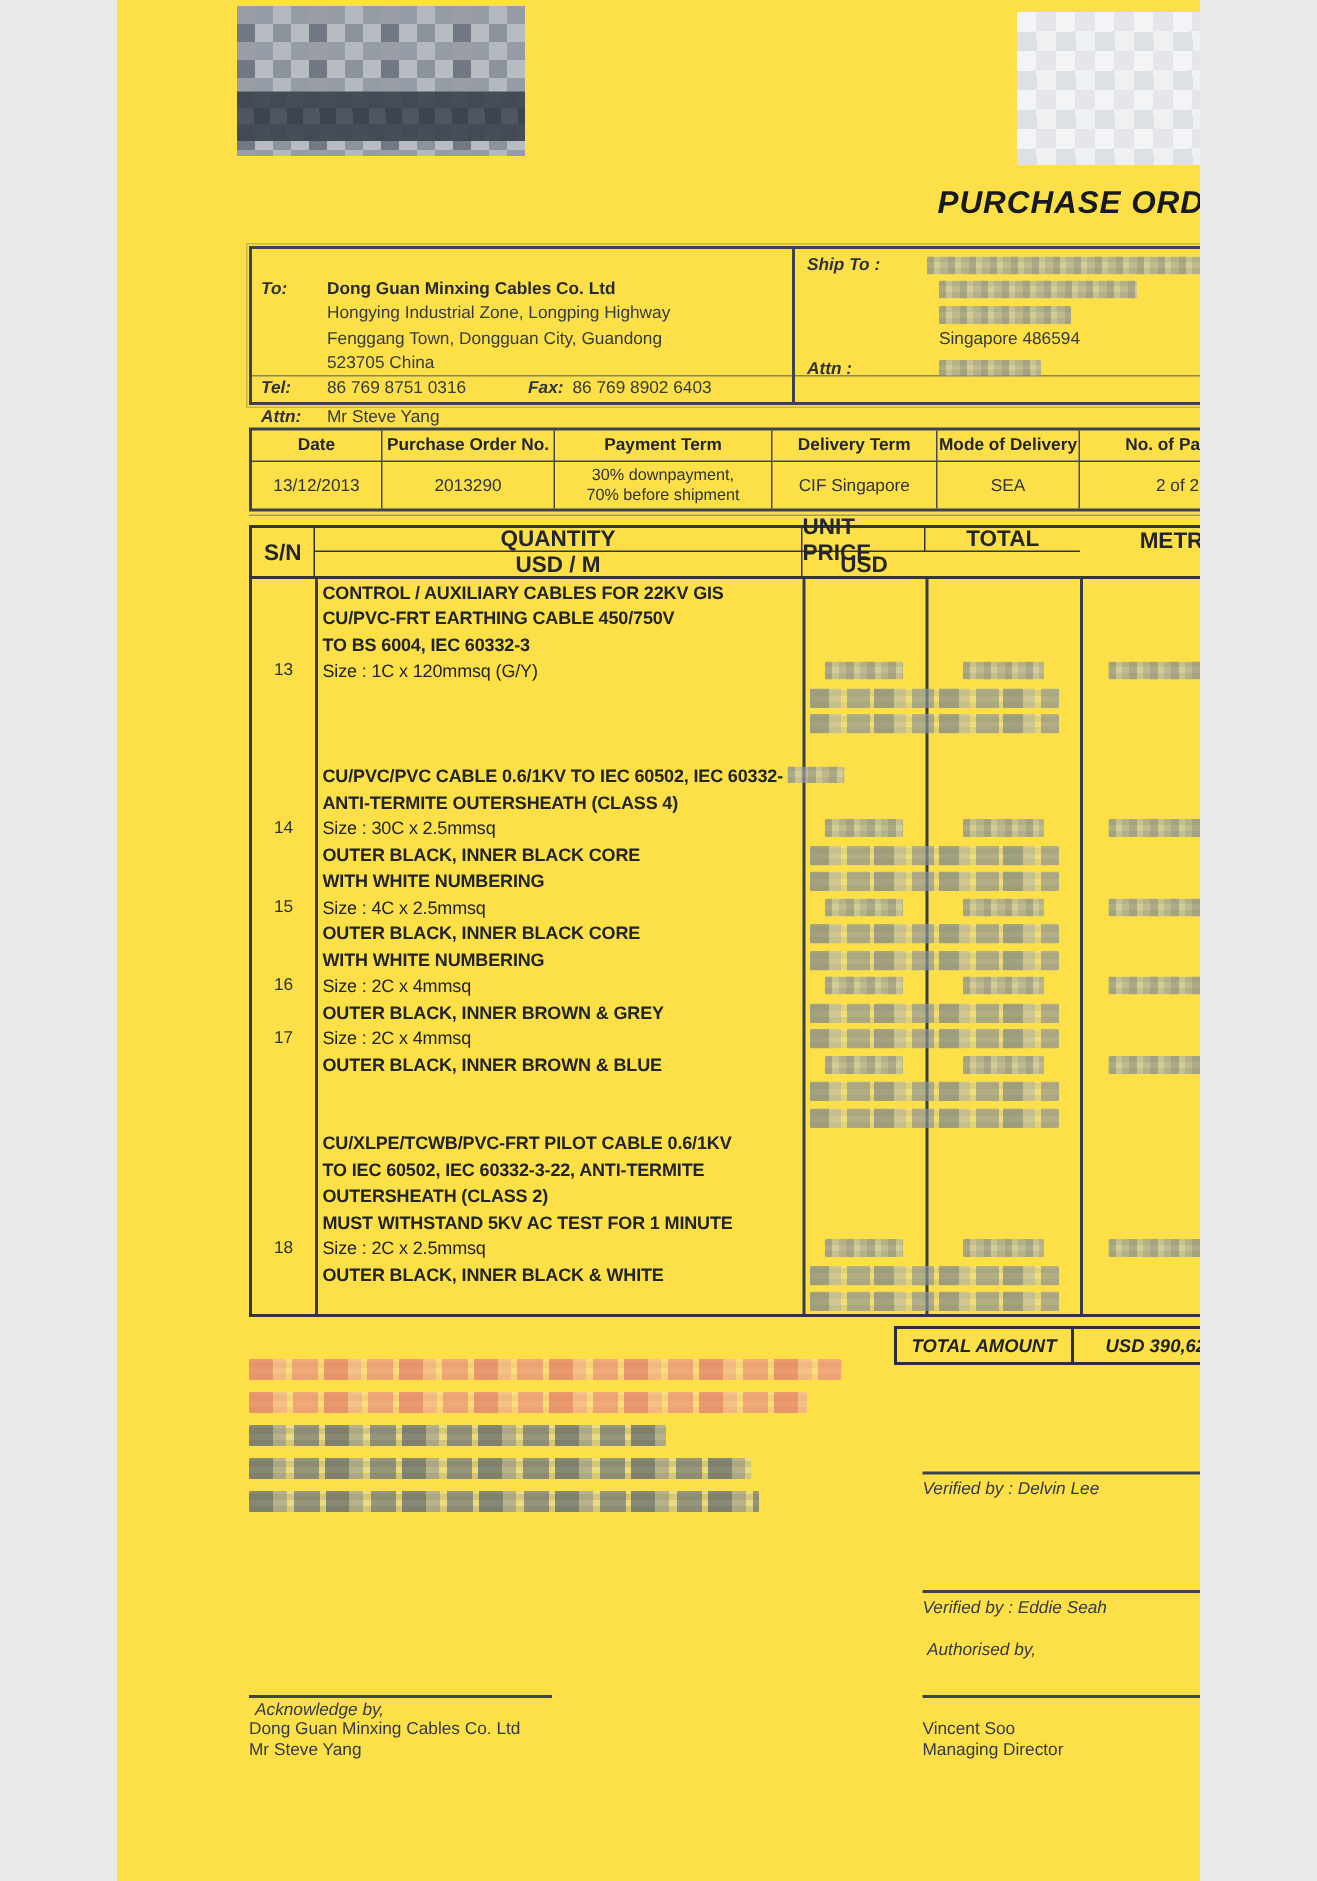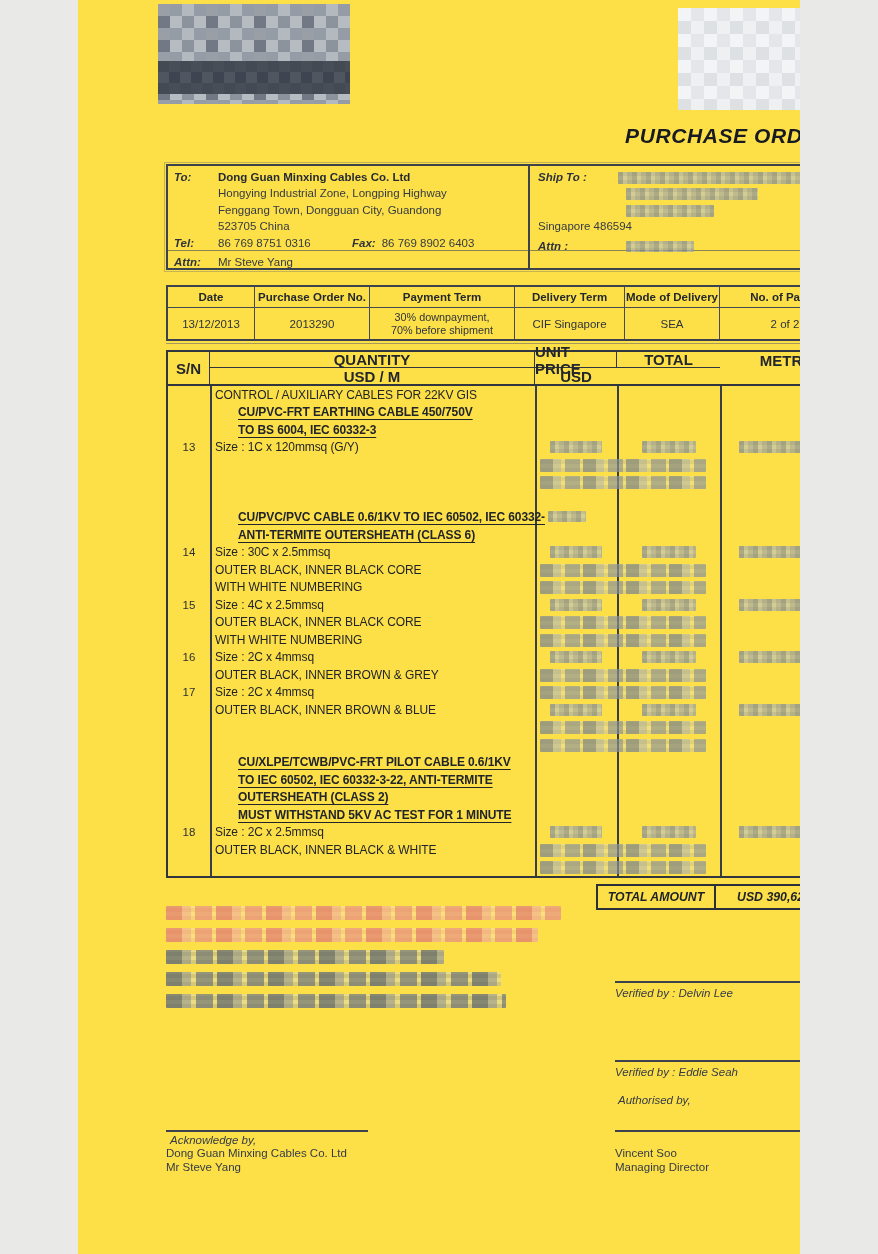--- a/index.html
+++ b/index.html
@@ -59,32 +59,32 @@
   }
 
   
   .addr-box{
     left:88px; top:164px; width:685px; height:106px;
     border:2.5px solid #3d434d; outline:1px solid rgba(90,97,108,.35); outline-offset:1px;
     font-size:11.5px; color:#343a44;
   }
   .addr-divider-v{ position:absolute; top:0; bottom:0; left:360px; width:1.6px; background:#3d434d; }
   .addr-divider-h{ position:absolute; left:0; right:0; top:84px; height:1.2px; background:rgba(66,73,85,.6); }
-  .addr-left{ position:absolute; left:0; top:0; width:360px; height:100%; padding:3px 12px 0 6px; }
+  .addr-left{ position:absolute; left:0; top:16px; width:360px; height:100%; padding:3px 12px 0 6px; }
   .addr-right{ position:absolute; left:362px; top:0; right:0; height:100%; padding:3px 0 0 8px; }
   .a-row{ position:relative; height:16.4px; line-height:16.4px; white-space:nowrap; }
   .a-row.attn{ margin-top:3px; }
   .lbl{ display:inline-block; width:44px; font-weight:bold; font-style:italic; color:#2e333d; }
   .lbl.wide{ width:80px; }
   .bold{ font-weight:bold; color:#262b33; }
   .fax-wrap{ position:absolute; left:178px; top:0; }
   .ship-redact-1{ width:212px; height:12px; vertical-align:middle; }
   .ship-redact-2{ width:132px; height:12px; vertical-align:middle; margin-left:88px; }
   .ship-redact-3{ width:88px; height:12px; vertical-align:middle; margin-left:88px; }
-  .ship-indent{ }
+  .ship-indent{ margin-left:88px; }
   .attn-redact{ width:68px; height:11px; vertical-align:middle; margin-left:8px; }
 
   
   .info-table{
     left:88px; top:285px; width:685px;
     border:2.5px solid #3d434d;
     display:grid; grid-template-columns:87px 115px 145px 110px 95px 130px;
     grid-template-rows:21px 31px;
     font-size:11.5px;
   }
@@ -117,22 +117,22 @@
   .h-cell.top{ border-bottom:1.2px solid #31363e; }
   .h-cell.noright{ border-right:none; }
   .items-body{ position:relative; height:490px; overflow:hidden; }
   .vline{ position:absolute; top:0; bottom:0; width:1.5px; background:#383e48; }
   .tline{
     display:grid; grid-template-columns:42px 325px 82px 103px 133px;
     height:17.5px; position:relative; align-items:center;
   }
   .c-sn{ text-align:center; font-size:11.5px; color:#2b2f36; }
   .c-desc{ padding-left:5px; white-space:nowrap; font-size:12px; letter-spacing:-.1px; color:#212429; }
-  .c-desc .b{ font-weight:normal;margin-top:12px; }
-  .c-desc .bu{ font-weight:bold; text-decoration:underline; text-decoration-thickness:1.3px; text-underline-offset:2.5px;margin-left:23px; }
+  .c-desc .b{ font-weight:bold;margin-top:12px; }
+  .c-desc .bu{ font-weight:bold; text-decoration-thickness:1.3px; text-underline-offset:2.5px; }
   .c-qty,.c-unit,.c-total{ display:flex; justify-content:center; align-items:center; height:100%; }
   .w-qty{ width:52px; height:12px; }
   .w-unit{ width:54px; height:12px; }
   .w-total{ width:96px; height:12px; }
   .sfx{ width:38px; height:11px; margin-left:3px; vertical-align:-1px; }
   .note-bar{ position:absolute; left:372px; top:2.5px; width:166px; height:13px; }
 
   
   .total-box{
     left:518px; top:884px; width:255px; height:26px;
@@ -282,21 +282,21 @@
         </div>
         <div class="tline">
           <div class="c-sn"></div>
           <div class="c-desc"><span class="bu">CU/PVC/PVC CABLE 0.6/1KV TO IEC 60502, IEC 60332-</span><span class="redact r-num sfx"></span></div>
           <div class="c-qty"></div>
           <div class="c-unit"></div>
           <div class="c-total"></div>
         </div>
         <div class="tline">
           <div class="c-sn"></div>
-          <div class="c-desc"><span class="bu">ANTI-TERMITE OUTERSHEATH (CLASS 6)</span></div>
+          <div class="c-desc"><span class="bu">ANTI-TERMITE OUTERSHEATH (CLASS 4)</span></div>
           <div class="c-qty"></div>
           <div class="c-unit"></div>
           <div class="c-total"></div>
         </div>
         <div class="tline">
           <div class="c-sn">14</div>
           <div class="c-desc"><span class="n">Size : 30C x 2.5mmsq</span></div>
           <div class="c-qty">
             <span class="redact r-num w-qty"></span>
           </div>

